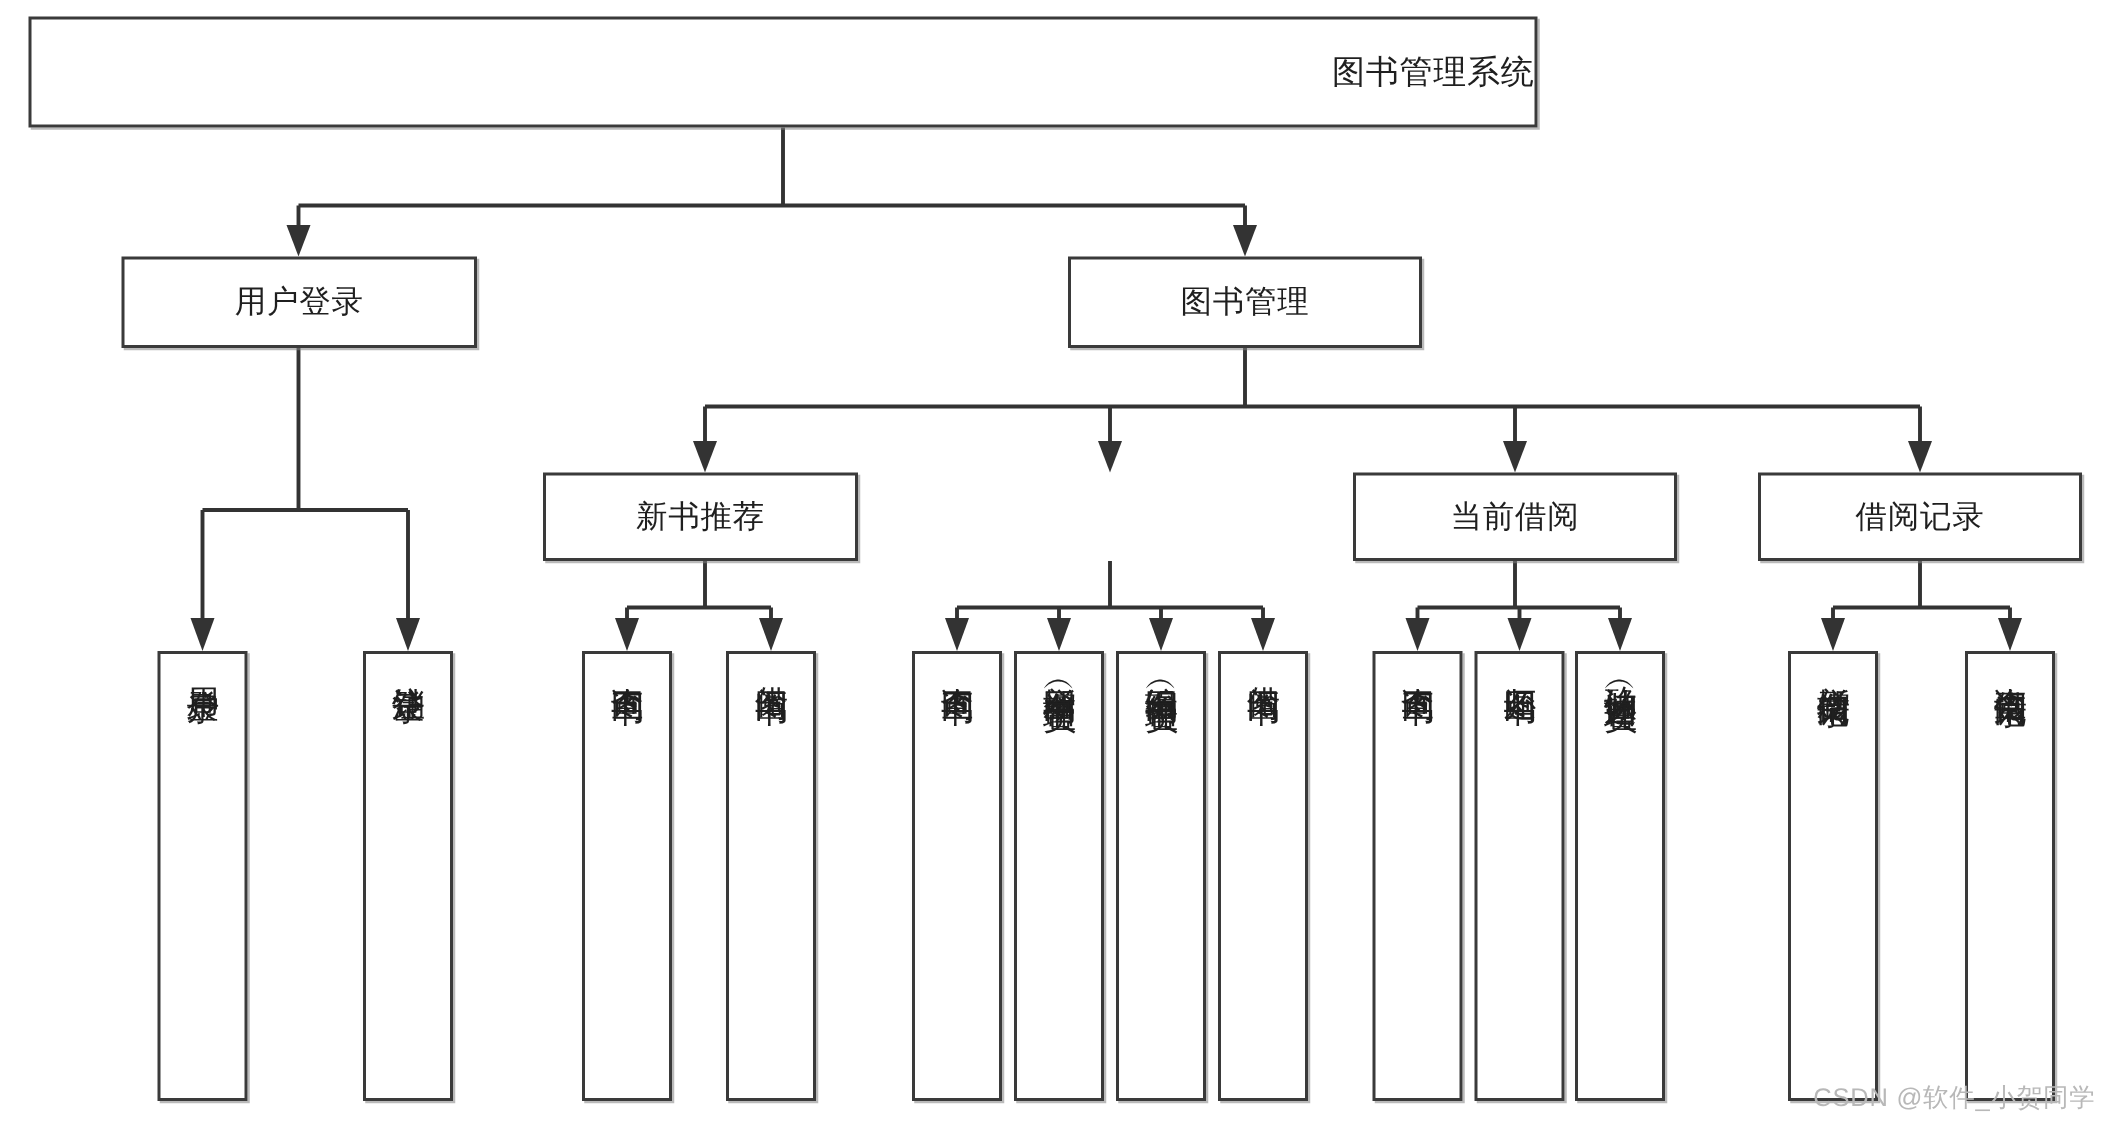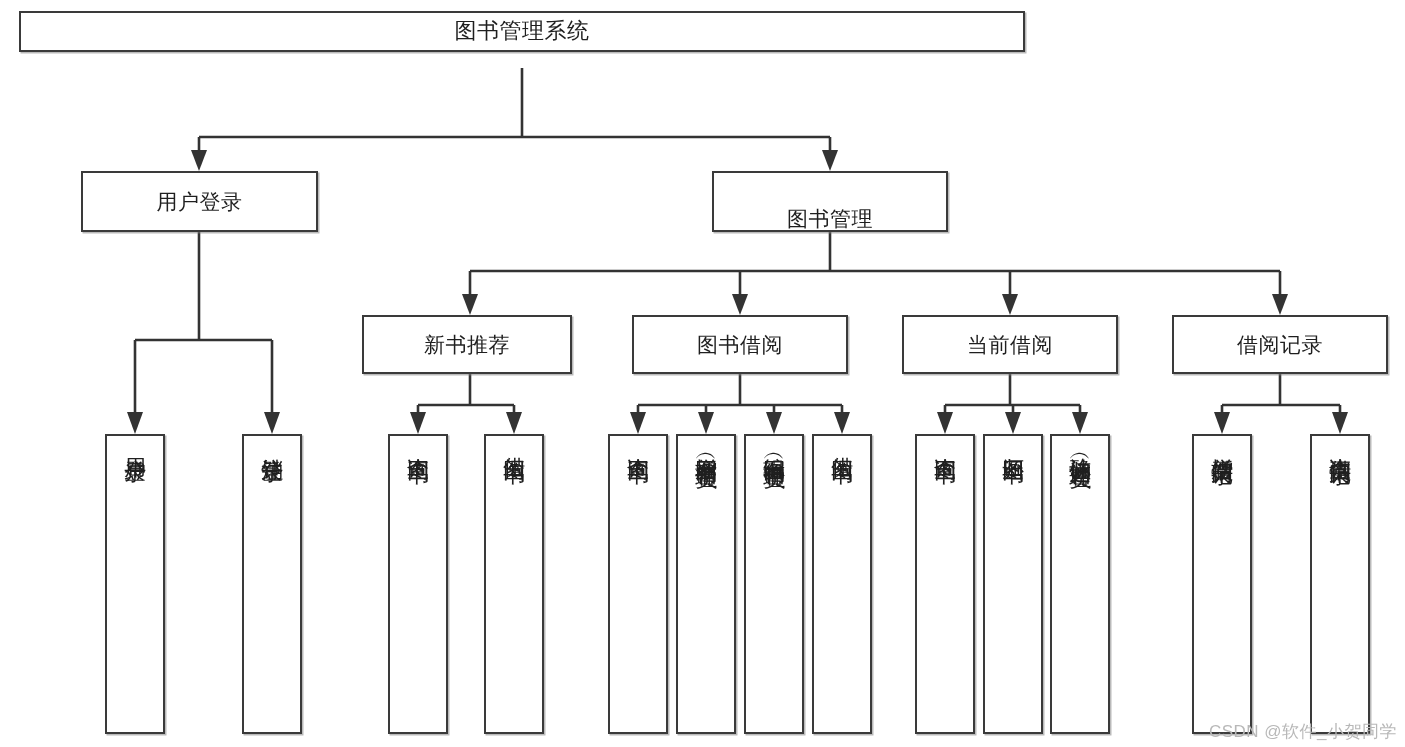--- a/index.html
+++ b/index.html
@@ -152,37 +152,34 @@
     <polygon points="1072,412 1088,412 1080,434"></polygon>
 
     <line x1="1280" y1="374" x2="1280" y2="405"></line>
     <line x1="1222" y1="405" x2="1340" y2="405"></line>
     <line x1="1222" y1="405" x2="1222" y2="414"></line>
     <line x1="1340" y1="405" x2="1340" y2="414"></line>
     <polygon points="1214,412 1230,412 1222,434"></polygon>
     <polygon points="1332,412 1348,412 1340,434"></polygon>
   </svg>
 
-  <div class="node horiz root" style="left:19px; top:11px; width:1006px; height:41px;">
+  <div class="node horiz root" style="left:19px; top:11px; width:1006px; height:74px;justify-content:flex-end;">
     <span class="label">图书管理系统</span>
   </div>
 
   <div class="node horiz" style="left:81px; top:171px; width:237px; height:61px;">
     <span class="label">用户登录</span>
   </div>
-  <div class="node horiz" style="left:712px; top:171px; width:236px; height:61px;align-items:flex-end;">
+  <div class="node horiz" style="left:712px; top:171px; width:236px; height:61px;">
     <span class="label">图书管理</span>
   </div>
 
   <div class="node horiz" style="left:362px; top:315px; width:210px; height:59px;">
     <span class="label">新书推荐</span>
   </div>
-  <div class="node horiz" style="left:632px; top:315px; width:216px; height:59px;">
-    <span class="label">图书借阅</span>
-  </div>
   <div class="node horiz" style="left:902px; top:315px; width:216px; height:59px;align-items:center;">
     <span class="label">当前借阅</span>
   </div>
   <div class="node horiz" style="left:1172px; top:315px; width:216px; height:59px;">
     <span class="label">借阅记录</span>
   </div>
 
   <div class="node vert" style="left:105px; top:434px; width:60px; height:300px;">
     <span class="label">用户登录</span>
   </div>

